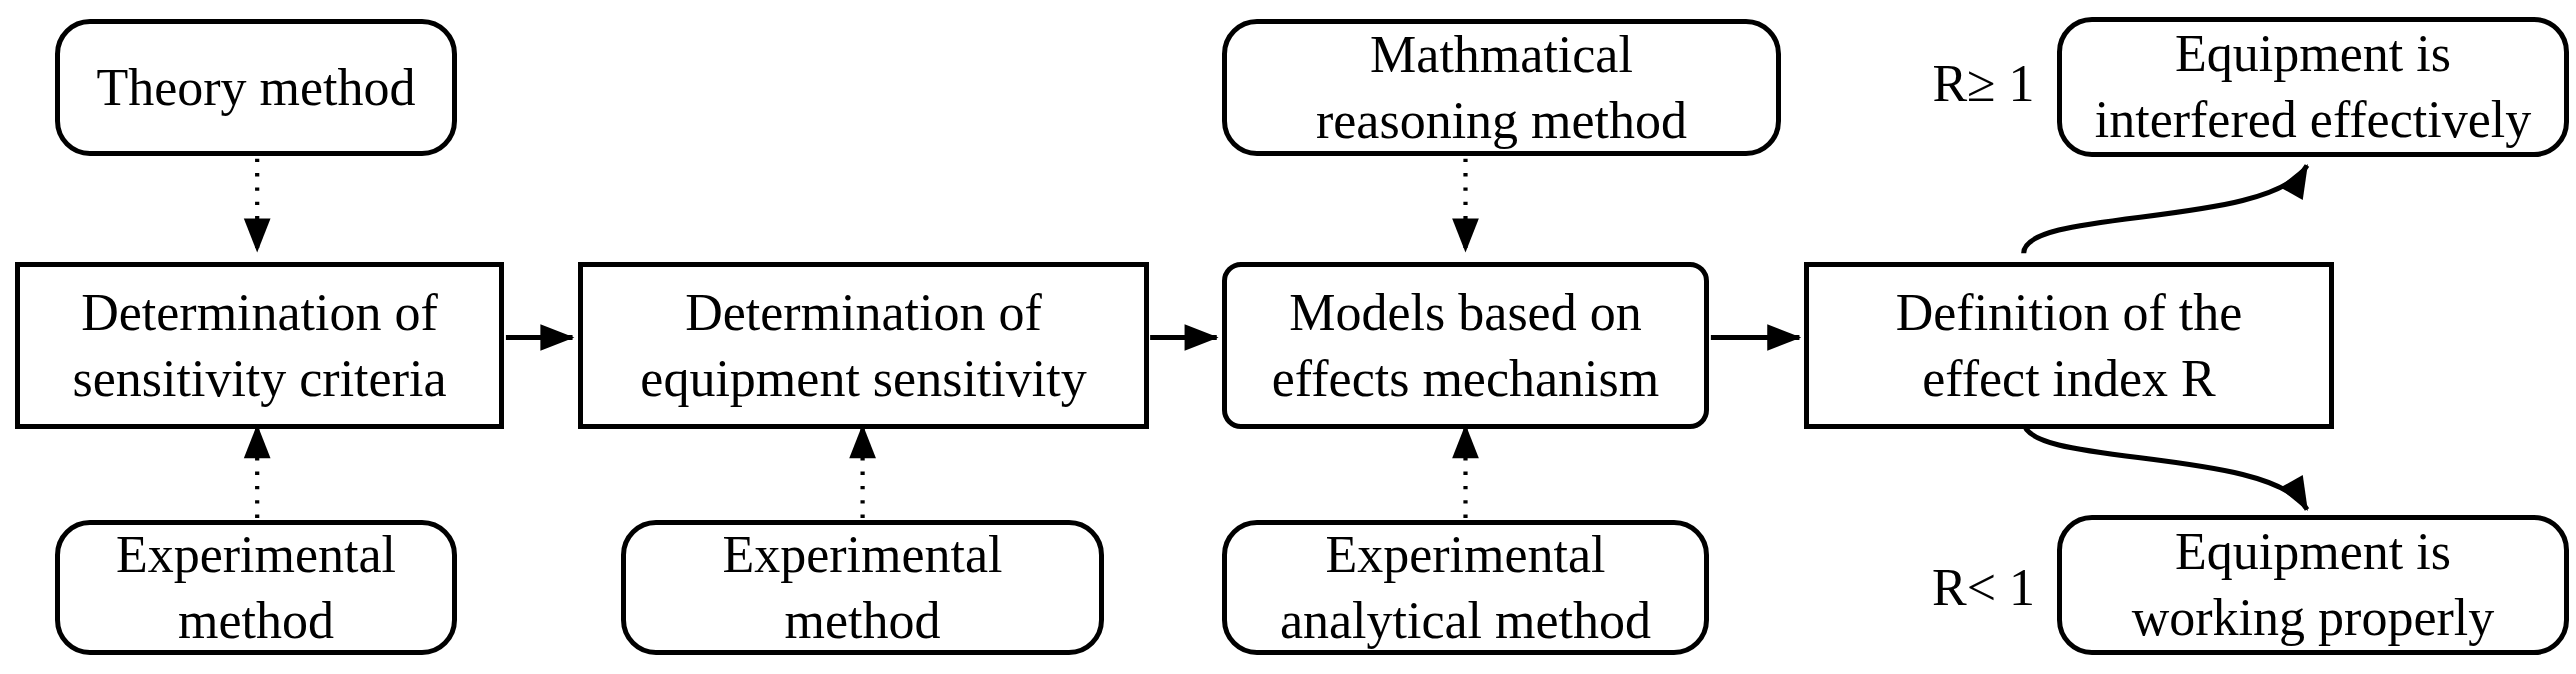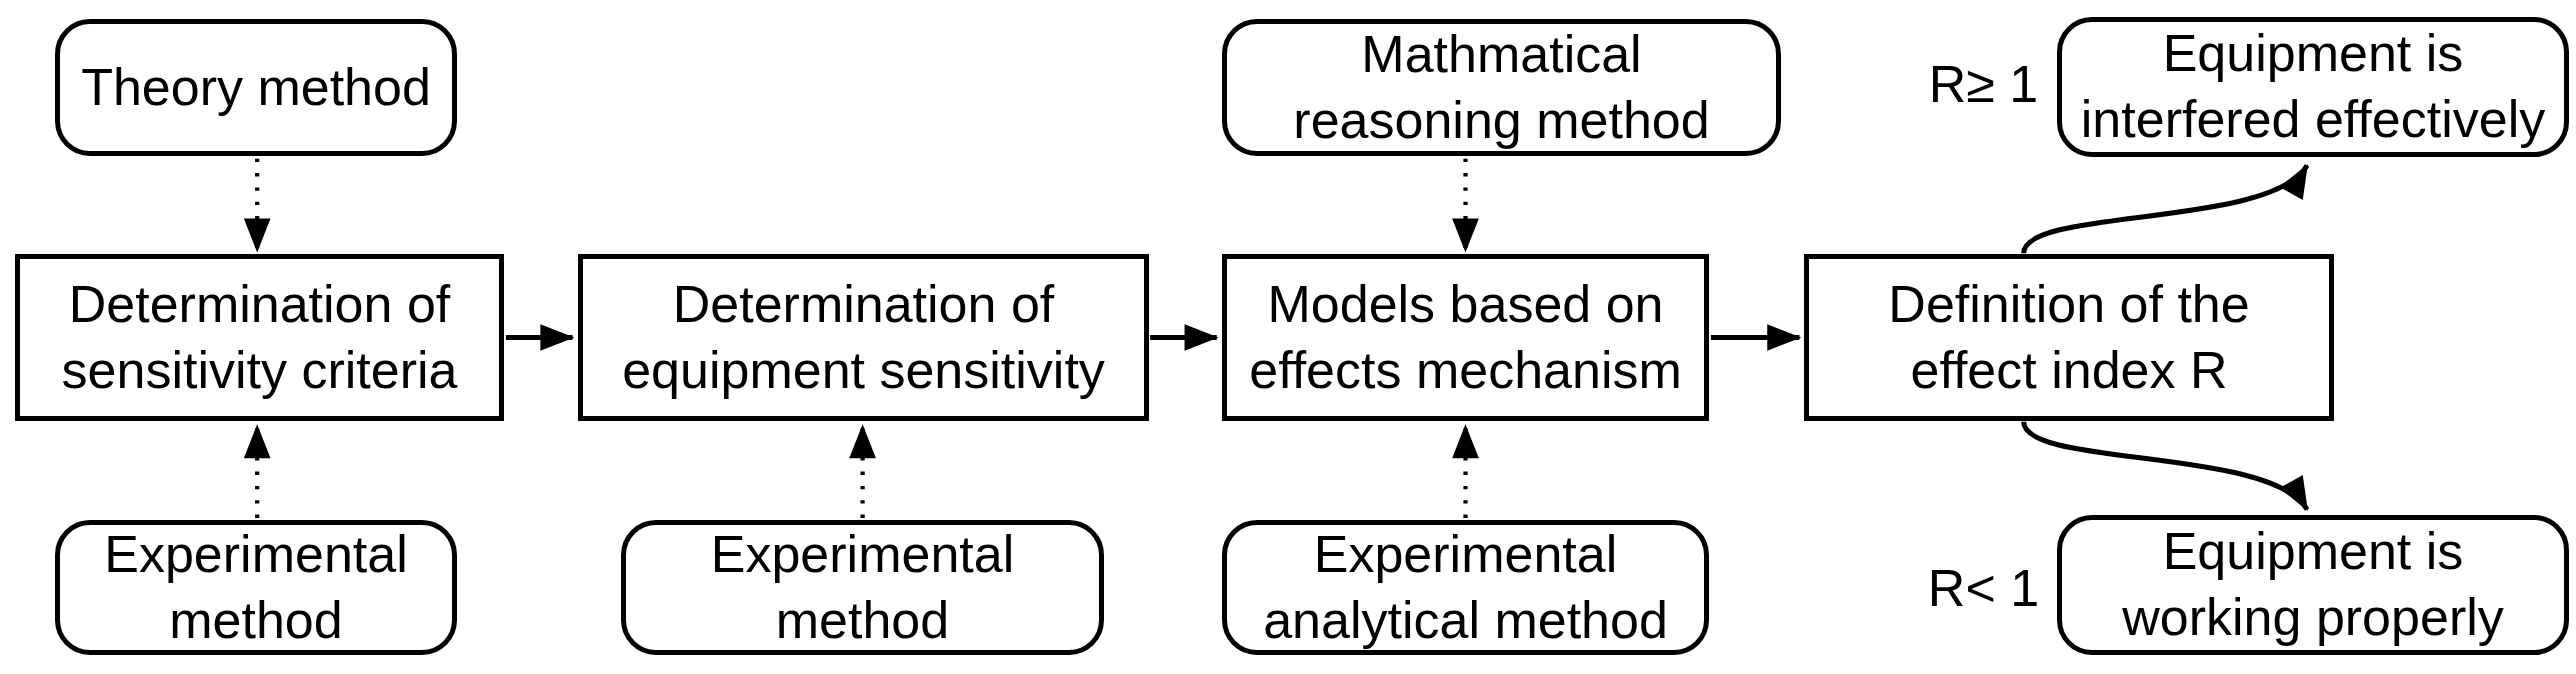--- a/index.html
+++ b/index.html
@@ -1,34 +1,34 @@
 <!DOCTYPE html>
 <html style="font-size:13.5px"><head>
 <meta charset="utf-8">
 <style>
   html,body{margin:0;padding:0;background:#ffffff;}
   .canvas{
     position:relative;
     width:2576px;height:675px;
     background:#ffffff;
     color:#000;
-    font-family:Liberation Sans, sans-serif;
+    font-family:Liberation Serif, serif;
     overflow:hidden;
   }
   .wires{position:absolute;left:0;top:0;width:2576px;height:675px;}
   .node{
     position:absolute;
     display:flex;align-items:center;justify-content:center;
     text-align:center;
     background:#ffffff;
     box-sizing:border-box;
     font-size:52px;line-height:1.26;
     white-space:pre-line;
   }
-  .rect{border:5px solid #000;}
+  .rect{border:5px solid #000;margin-top:8px;}
   .rounded{border:5.9px solid #000;border-radius:35px;}
   .branch-label{
     position:absolute;
     font-size:52px;line-height:56px;height:56px;
     text-align:center;
     white-space:nowrap;
   }
 </style>
 </head>
 <body>
@@ -78,21 +78,21 @@
   <div class="node rounded" style="left:621px;top:520px;width:483px;height:135px;">
     <span>Experimental
 method</span>
   </div>
 
   <div class="node rounded" style="left:1222px;top:19.4px;width:559px;height:137px;">
     <span>Mathmatical
 reasoning method</span>
   </div>
 
-  <div class="node rect" style="left:1222px;top:254px;width:487px;height:167px;">
+  <div class="node rect" style="left:1222px;top:254px;width:487px;height:167px;border-radius:19px;">
     <span>Models based on
 effects mechanism</span>
   </div>
 
   <div class="node rounded" style="left:1222px;top:520px;width:487px;height:135px;">
     <span>Experimental
 analytical method</span>
   </div>
 
   <div class="node rect" style="left:1804px;top:254px;width:530px;height:167px;">

